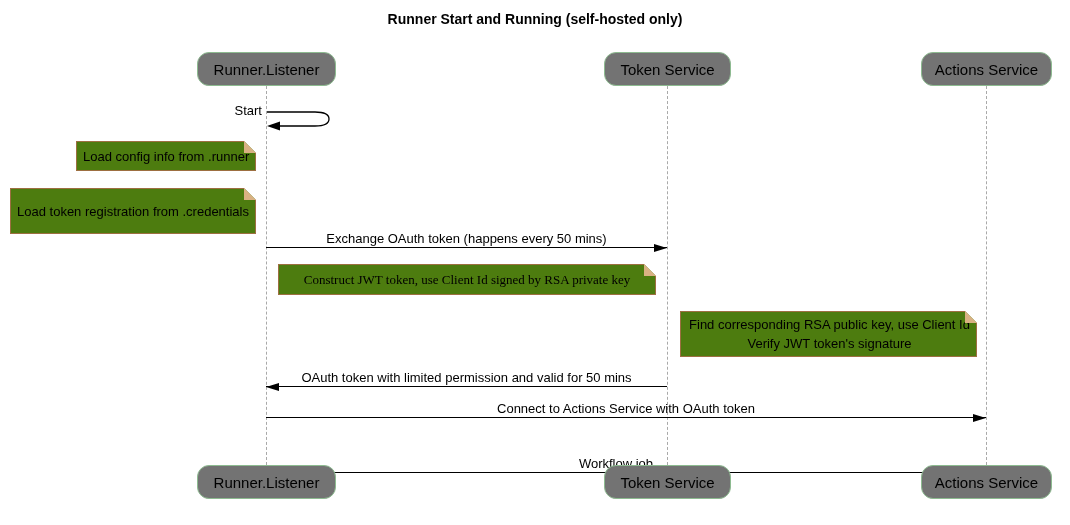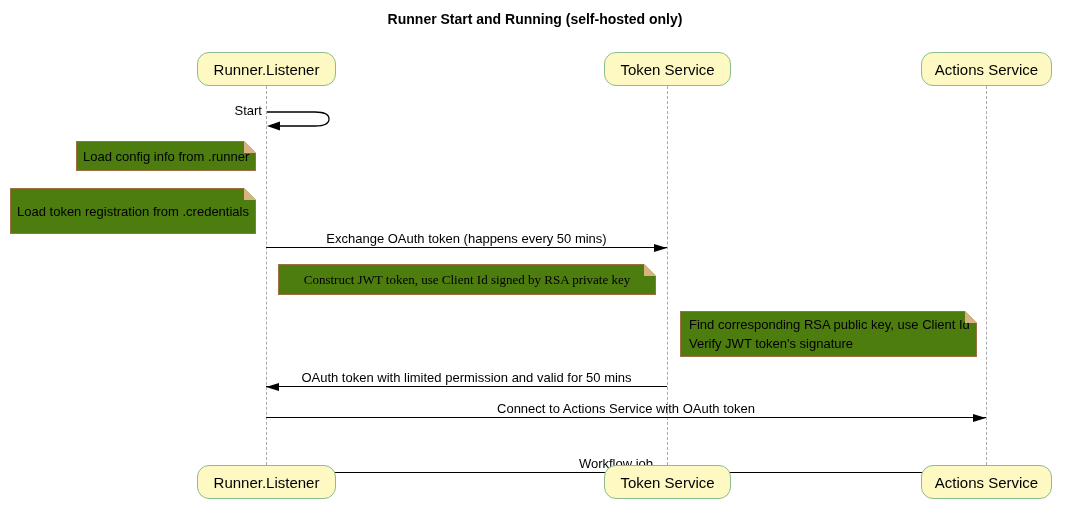--- a/index.html
+++ b/index.html
@@ -15,21 +15,21 @@
   .title {
     position: absolute;
     top: 11px; left: 0; width: 100%;
     text-align: center;
     font-size: 14px;
     font-weight: bold;
   }
   .actor {
     position: absolute;
     height: 34px;
-    background: #fef9c3;
+    background: #737373;
     border: 1px solid #8dbb90;
     border-radius: 12px;
     display: flex;
     align-items: center;
     justify-content: center;
     font-size: 15px;
     box-sizing: border-box;
   }
   .lifeline {
     position: absolute;
@@ -85,21 +85,21 @@
     background: #4d7c0f;
     border: 1px solid #9d6f41;
     box-sizing: border-box;
     font-size: 13px;
     display: flex;
     flex-direction: column;
     justify-content: center;
     text-align: center;
     padding: 2px 6px;
   }
-  .note.align-left { text-align: left; padding-left: 8px; }
+  .note.align-left { text-align: left; padding-left: 8px; align-items: center; }
   .note::before { 
     content: "";
     position: absolute;
     top: -1px; right: -1px;
     width: 0; height: 0;
     border-right: 12px solid #ffffff;
     border-bottom: 12px solid transparent;
   }
   .note::after { 
     content: "";

